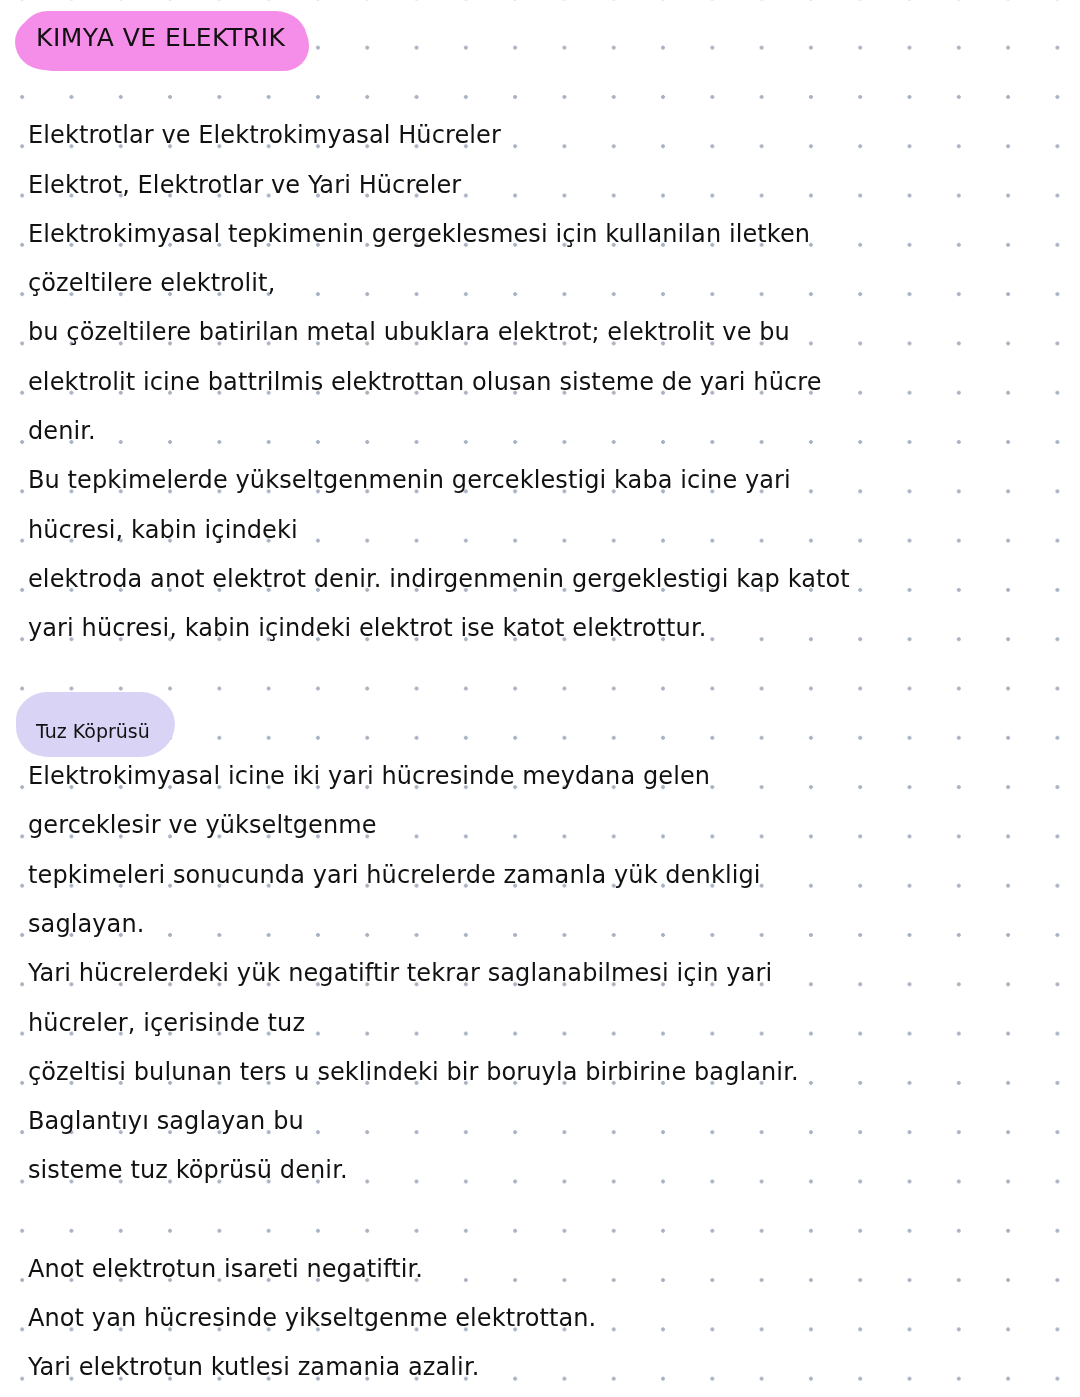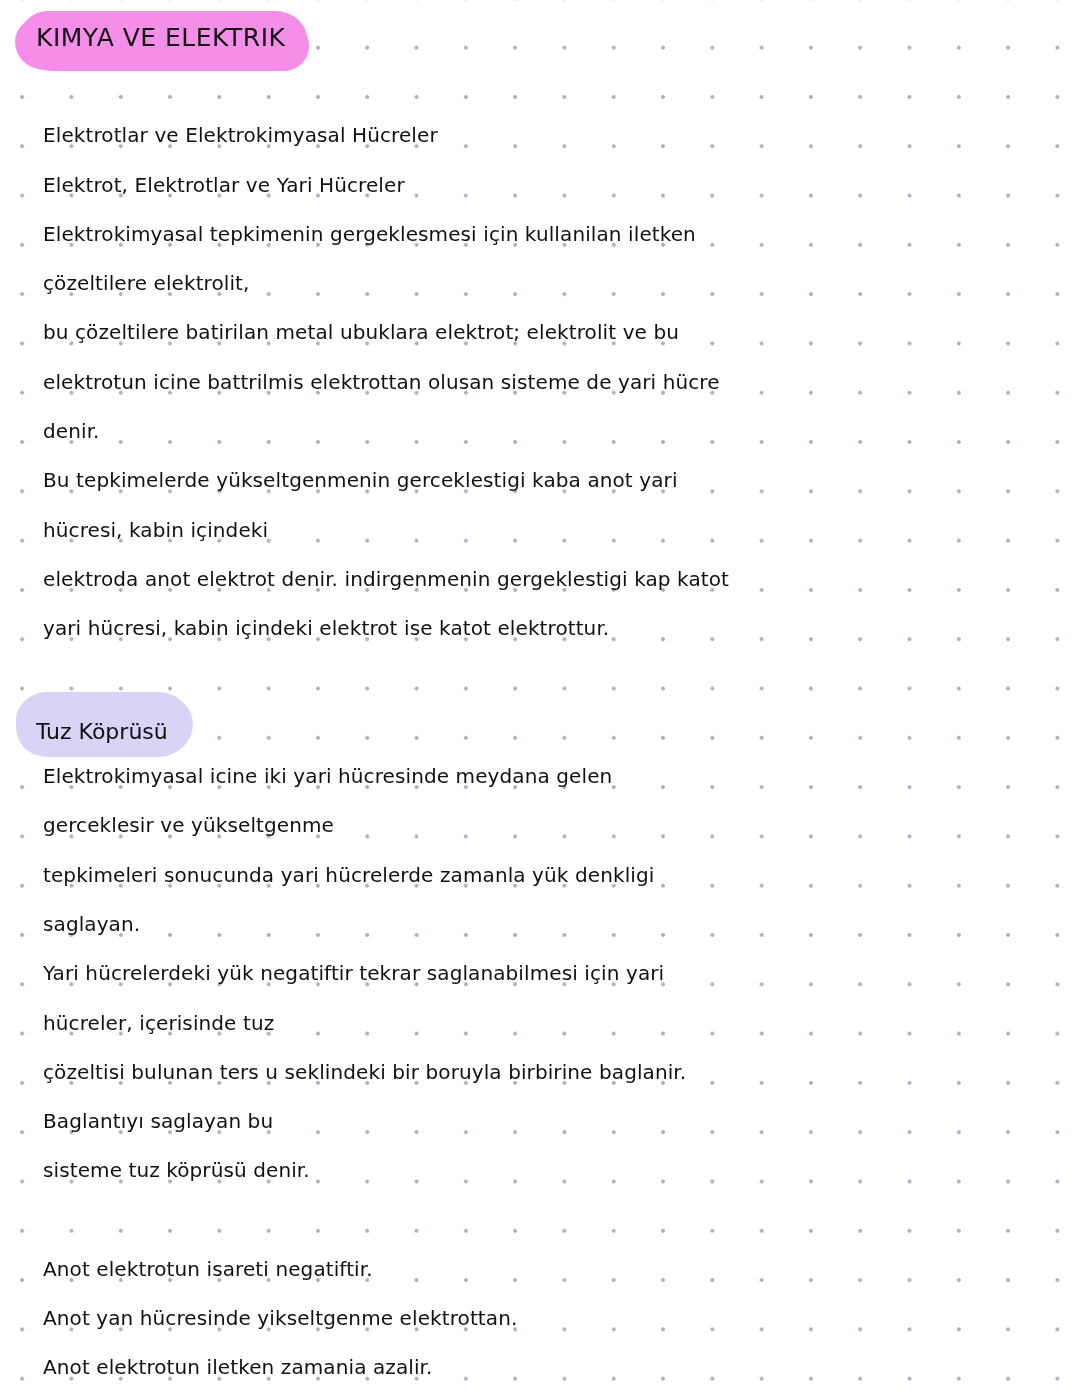--- a/index.html
+++ b/index.html
@@ -48,51 +48,51 @@
       left: 18px;
       top: 692px;
       height: 62px;
       padding: 0 22px 0 18px;
       display: flex;
       align-items: center;
       border-radius: 30px 32px 36px 28px / 26px 30px 34px 30px;
       box-shadow: 3px 3px 0 0 var(--hl2), -2px 2px 0 0 var(--hl2);
     }
     .section-text {
-      font-size: 22px;
+      font-size: 19px;
       white-space: nowrap;
       transform: translateY(8px);
     }
     .line {
       position: absolute;
-      left: 43px;
-      font-size: 20px;
+      left: 28px;
+      font-size: 24px;
       line-height: 30px;
       white-space: nowrap;
       letter-spacing: 0.1px;
     }
   </style>
 </head>
 <body>
 
 <div class="page">
 
   <div class="title-wrap" style="background: #f58ee8; --hl1: #f58ee8;">
     <span class="title-text">KIMYA VE ELEKTRIK</span>
   </div>
 
   <div>
     <div class="line" style="top:120px">Elektrotlar ve Elektrokimyasal Hücreler</div>
     <div class="line" style="top:170px">Elektrot, Elektrotlar ve Yari Hücreler</div>
     <div class="line" style="top:219px">Elektrokimyasal tepkimenin gergeklesmesi için kullanilan iletken</div>
     <div class="line" style="top:268px">çözeltilere elektrolit,</div>
     <div class="line" style="top:317px">bu çözeltilere batirilan metal ubuklara elektrot; elektrolit ve bu</div>
-    <div class="line" style="top:367px">elektrotun icine battrilmis elektrottan olusan sisteme de yari hücre</div>
+    <div class="line" style="top:367px">elektrolit icine battrilmis elektrottan olusan sisteme de yari hücre</div>
     <div class="line" style="top:416px">denir.</div>
-    <div class="line" style="top:465px">Bu tepkimelerde yükseltgenmenin gerceklestigi kaba anot yari</div>
+    <div class="line" style="top:465px">Bu tepkimelerde yükseltgenmenin gerceklestigi kaba icine yari</div>
     <div class="line" style="top:515px">hücresi, kabin içindeki</div>
     <div class="line" style="top:564px">elektroda anot elektrot denir. indirgenmenin gergeklestigi kap katot</div>
     <div class="line" style="top:613px">yari hücresi, kabin içindeki elektrot ise katot elektrottur.</div>
   </div>
 
   <div class="section-wrap" style="background: #d9d4f6; --hl2: #d9d4f6;">
     <span class="section-text">Tuz Köprüsü</span>
   </div>
 
   <div>
@@ -103,16 +103,16 @@
     <div class="line" style="top:958px">Yari hücrelerdeki yük negatiftir tekrar saglanabilmesi için yari</div>
     <div class="line" style="top:1008px">hücreler, içerisinde tuz</div>
     <div class="line" style="top:1057px">çözeltisi bulunan ters u seklindeki bir boruyla birbirine baglanir.</div>
     <div class="line" style="top:1106px">Baglantıyı saglayan bu</div>
     <div class="line" style="top:1155px">sisteme tuz köprüsü denir.</div>
   </div>
 
   <div>
     <div class="line" style="top:1254px">Anot elektrotun isareti negatiftir.</div>
     <div class="line" style="top:1303px">Anot yan hücresinde yikseltgenme elektrottan.</div>
-    <div class="line" style="top:1352px">Anot elektrotun iletken zamania azalir.</div>
+    <div class="line" style="top:1352px">Yari elektrotun kutlesi zamania azalir.</div>
   </div>
 
 </div>
 
 </body></html>

